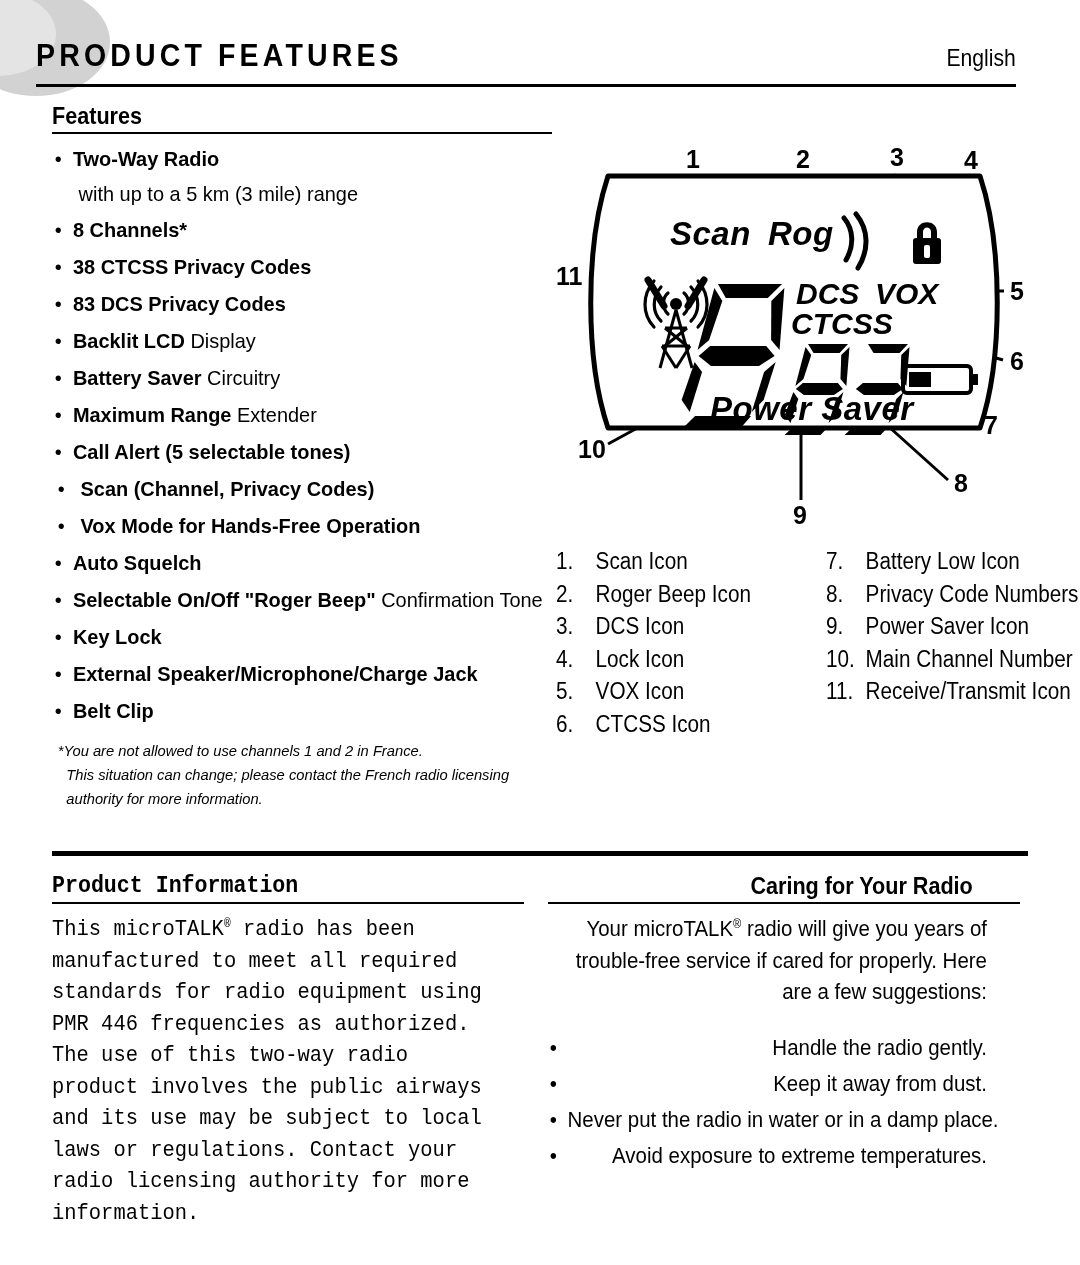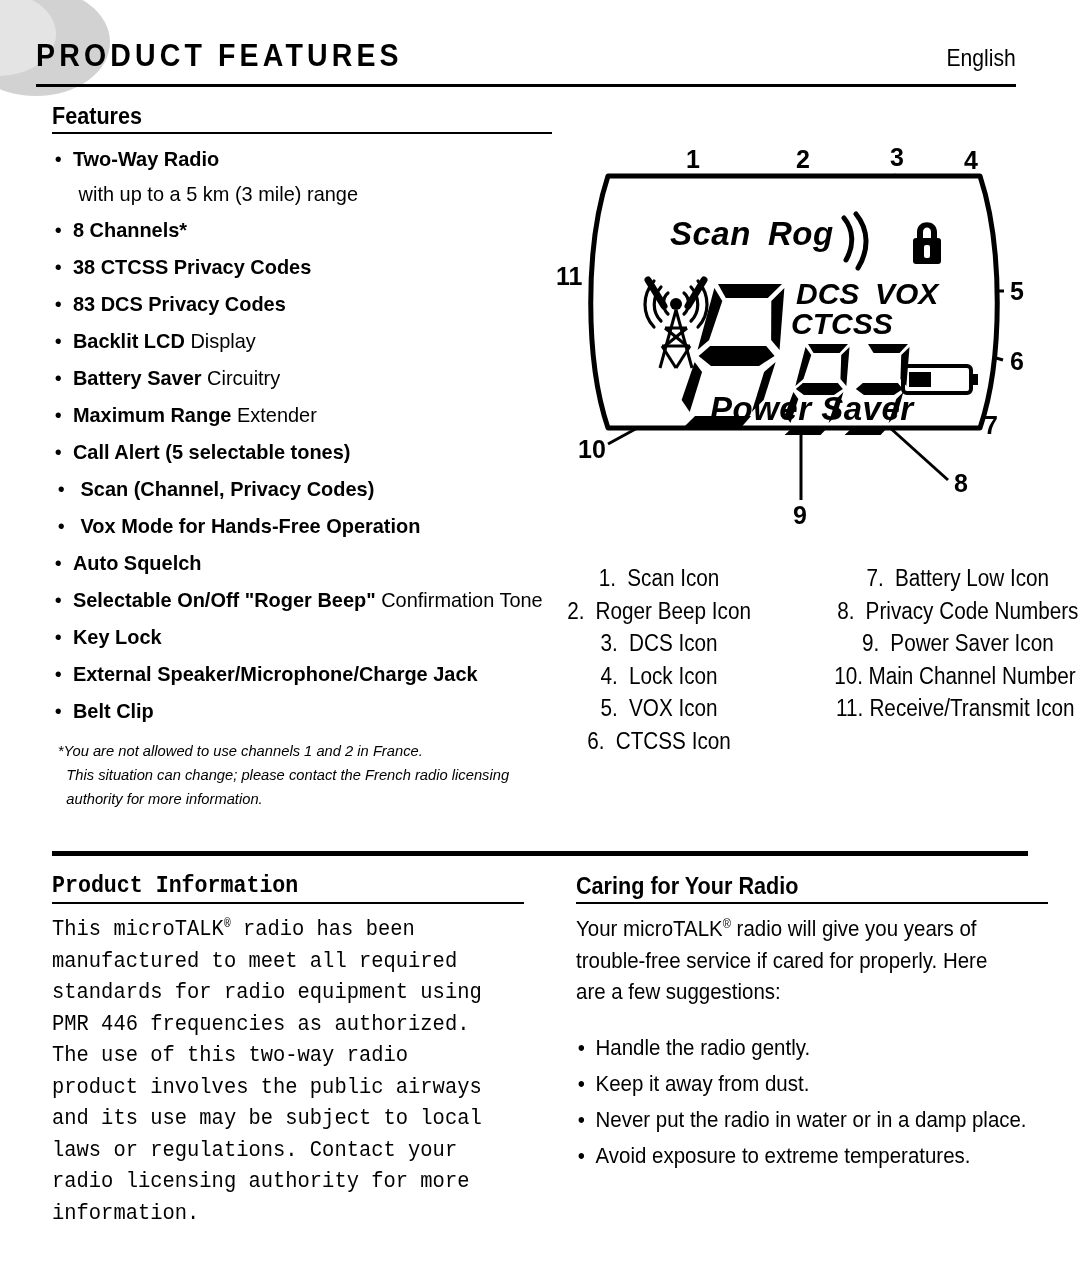--- a/index.html
+++ b/index.html
@@ -162,24 +162,23 @@
     height: 412px;
   }
   .diagram svg {
     display: block;
   }
 
   
   .legend {
     position: absolute;
     left: 556px;
-    top: 562px;
+    top: 545px;
     width: 480px;
     height: 200px;
-    text-align: center;
   }
   .legend-col {
     position: absolute;
     top: 0;
   }
   .legend-col.left  { left: 0; }
   .legend-col.right { left: 243px; margin-left: 27px; }
   .legend-row {
     position: relative;
     font-size: 23px;
@@ -206,23 +205,24 @@
   
   .bottom-left {
     position: absolute;
     left: 52px;
     top: 872px;
     width: 472px;
     font-family: Liberation Mono, monospace;
   }
   .bottom-right {
     position: absolute;
-    left: 576px;
+    left: 548px;
     top: 872px;
     width: 472px;
+    text-align: right;
   }
   .body-para {
     margin-top: 5px;
     font-size: 22px;
     line-height: 31.5px;
     transform: scaleX(0.93);
     transform-origin: left center;
   }
   .body-para sup {
     font-size: 12px;

